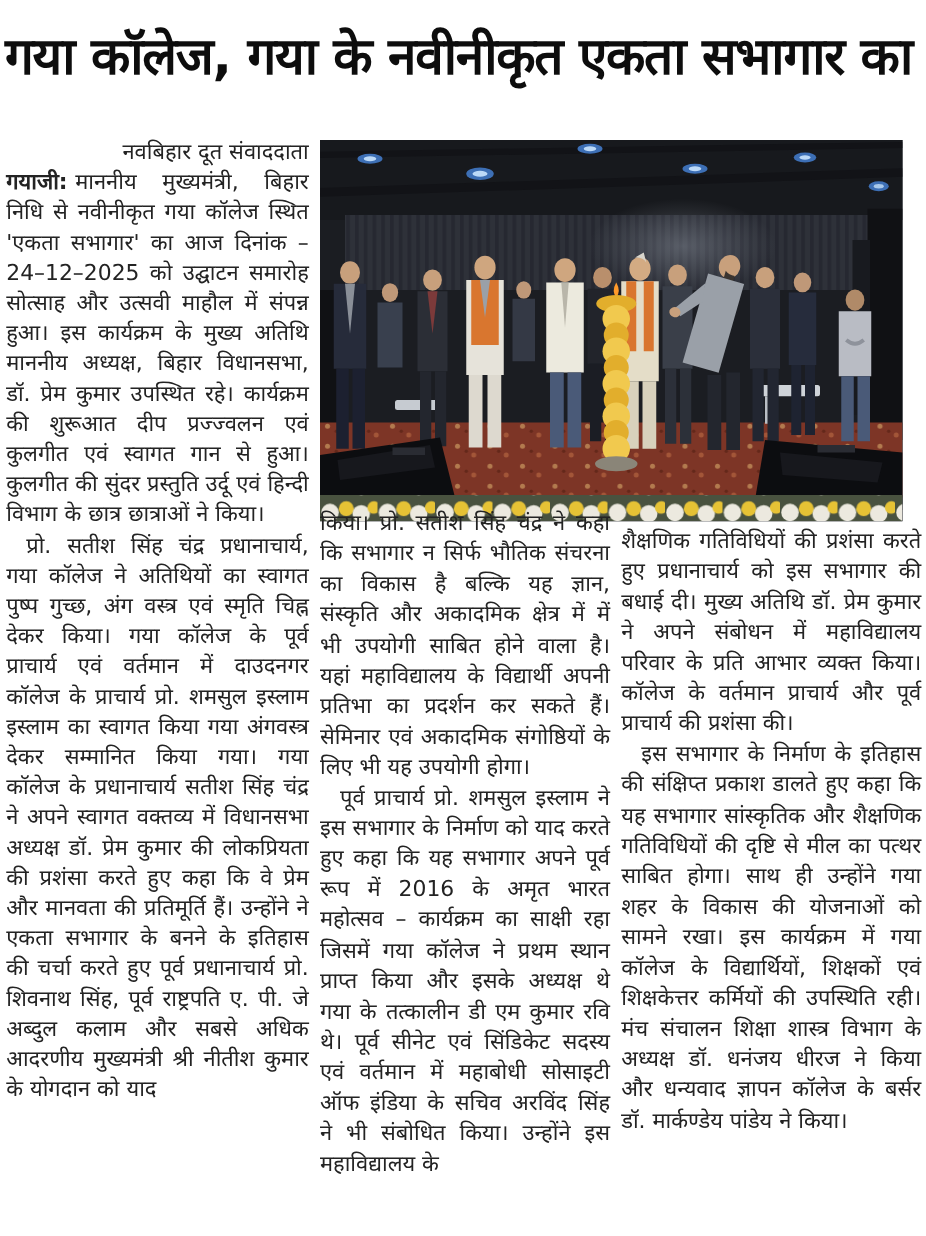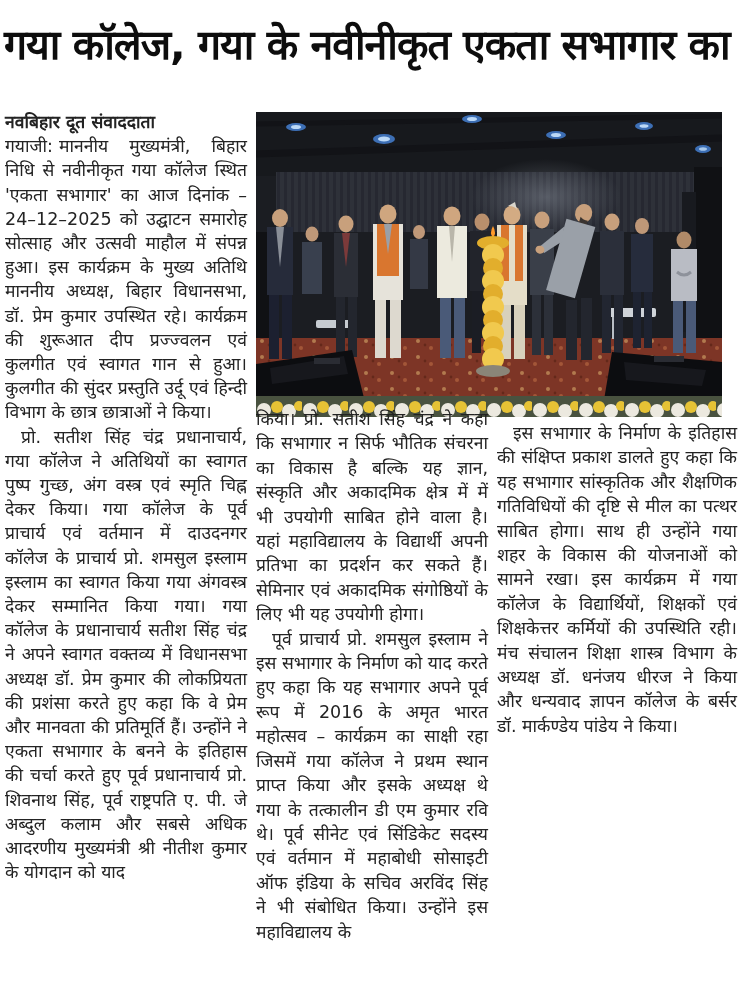--- a/index.html
+++ b/index.html
@@ -25,25 +25,25 @@
     font-size:17.5px;
     line-height:24.2px;
     text-align:justify;
     color:#232323;
   }
   .col p{margin:0;}
   .col1{left:5px;top:110px;width:242px;}
   .col2{left:256px;top:407px;width:232px;line-height:24.4px;}
   .col3{left:497px;top:421px;width:240px;line-height:24.4px;}
   .byline{
-    font-weight:bold;
-    text-align:left;
+    font-weight:normal;
+    text-align:right;
     margin:0 0 0 10px;
   }
-  .lead{font-weight:normal;margin-right:0.35em;}
+  .lead{font-weight:bold;margin-right:0.35em;}
   .indent{text-indent:16px;}
   .photo-wrap{
     position:absolute;left:256px;top:112px;width:466px;height:305px;
     background:#1b1d22;
   }
   .photo-wrap svg{display:block;}
 </style>
 </head>
 <body>
 
@@ -226,16 +226,17 @@
       <rect y="284" width="466" height="21" fill="url(#flow)"></rect>
     </svg>
   </div>
 
   <div class="col col2">
     <p><span>किया। प्रो. सतीश सिंह चंद्र ने कहा कि सभागार न सिर्फ भौतिक संचरना का विकास है बल्कि यह ज्ञान, संस्कृति और अकादमिक क्षेत्र में में भी उपयोगी साबित होने वाला है। यहां महाविद्यालय के विद्यार्थी अपनी प्रतिभा का प्रदर्शन कर सकते हैं। सेमिनार एवं अकादमिक संगोष्ठियों के लिए भी यह उपयोगी होगा।</span></p>
     <p class="indent"><span>पूर्व प्राचार्य प्रो. शमसुल इस्लाम ने इस सभागार के निर्माण को याद करते हुए कहा कि यह सभागार अपने पूर्व रूप में 2016 के अमृत भारत महोत्सव – कार्यक्रम का साक्षी रहा जिसमें गया कॉलेज ने प्रथम स्थान प्राप्त किया और इसके अध्यक्ष थे गया के तत्कालीन डी एम कुमार रवि थे। पूर्व सीनेट एवं सिंडिकेट सदस्य एवं वर्तमान में महाबोधी सोसाइटी ऑफ इंडिया के सचिव अरविंद सिंह ने भी संबोधित किया। उन्होंने इस महाविद्यालय के</span></p>
   </div>
 
   <div class="col col3">
+    <p><span>शैक्षणिक गतिविधियों की प्रशंसा करते हुए प्रधानाचार्य को इस सभागार की बधाई दी। मुख्य अतिथि डॉ. प्रेम कुमार ने अपने संबोधन में महाविद्यालय परिवार के प्रति आभार व्यक्त किया। कॉलेज के वर्तमान प्राचार्य और पूर्व प्राचार्य की प्रशंसा की।</span></p>
     <p class="indent"><span>इस सभागार के निर्माण के इतिहास की संक्षिप्त प्रकाश डालते हुए कहा कि यह सभागार सांस्कृतिक और शैक्षणिक गतिविधियों की दृष्टि से मील का पत्थर साबित होगा। साथ ही उन्होंने गया शहर के विकास की योजनाओं को सामने रखा। इस कार्यक्रम में गया कॉलेज के विद्यार्थियों, शिक्षकों एवं शिक्षकेत्तर कर्मियों की उपस्थिति रही। मंच संचालन शिक्षा शास्त्र विभाग के अध्यक्ष डॉ. धनंजय धीरज ने किया और धन्यवाद ज्ञापन कॉलेज के बर्सर डॉ. मार्कण्डेय पांडेय ने किया।</span></p>
   </div>
 
 </div>
 
 </body></html>

